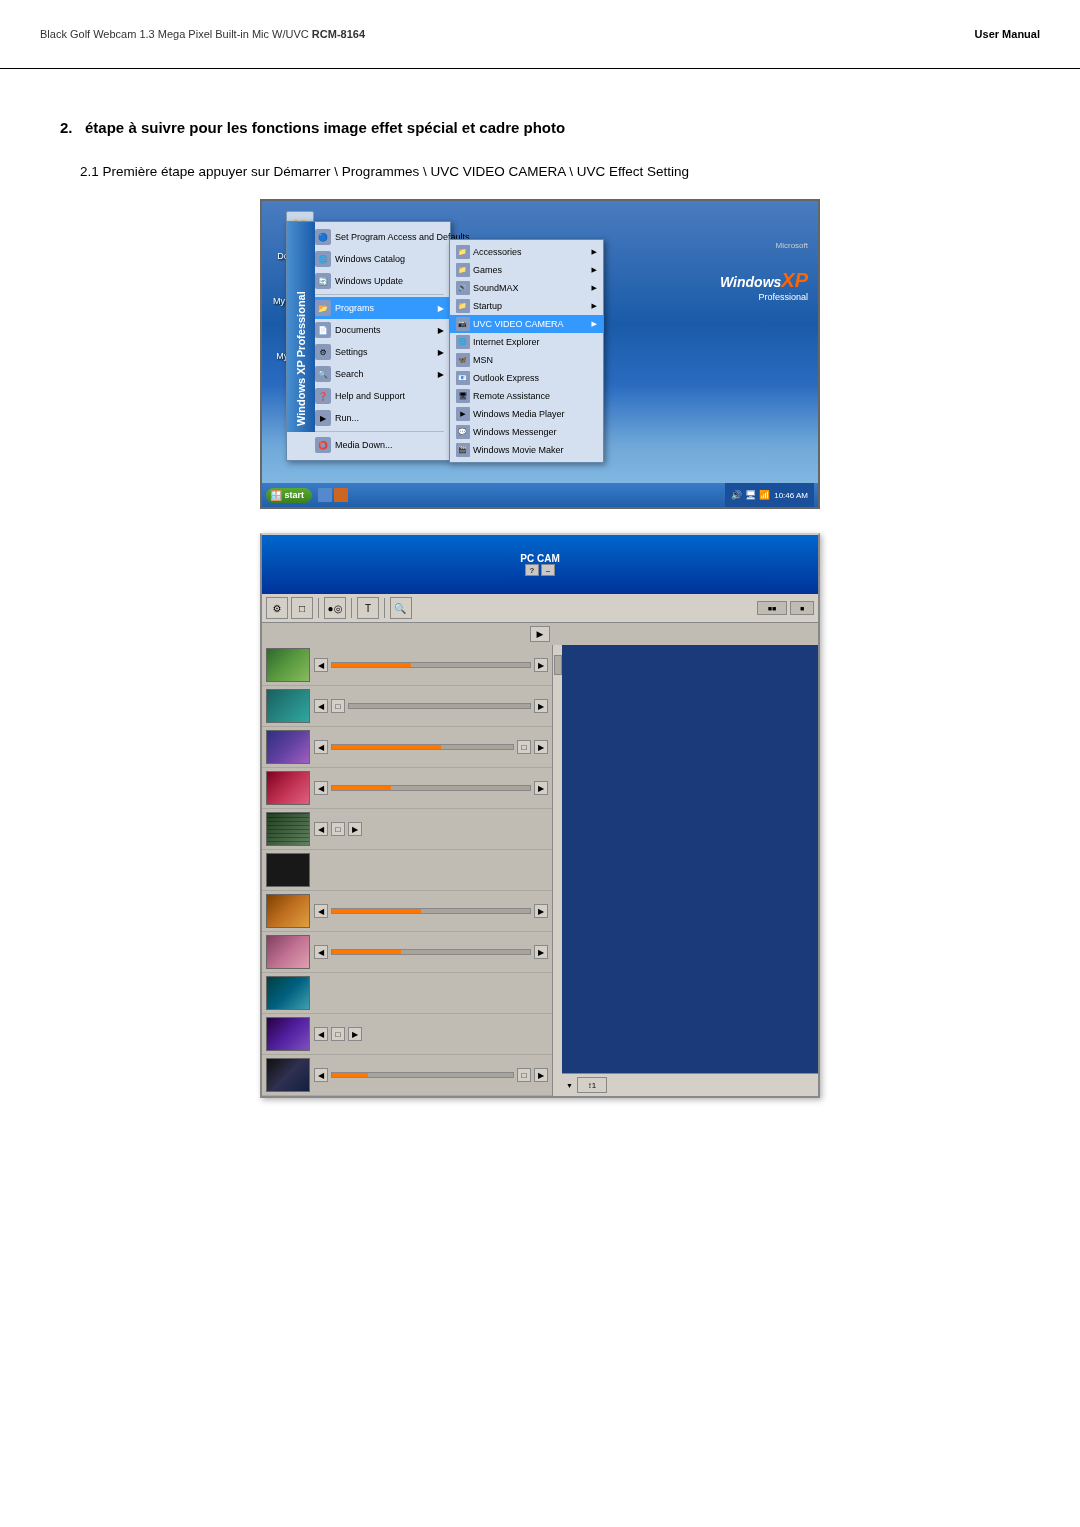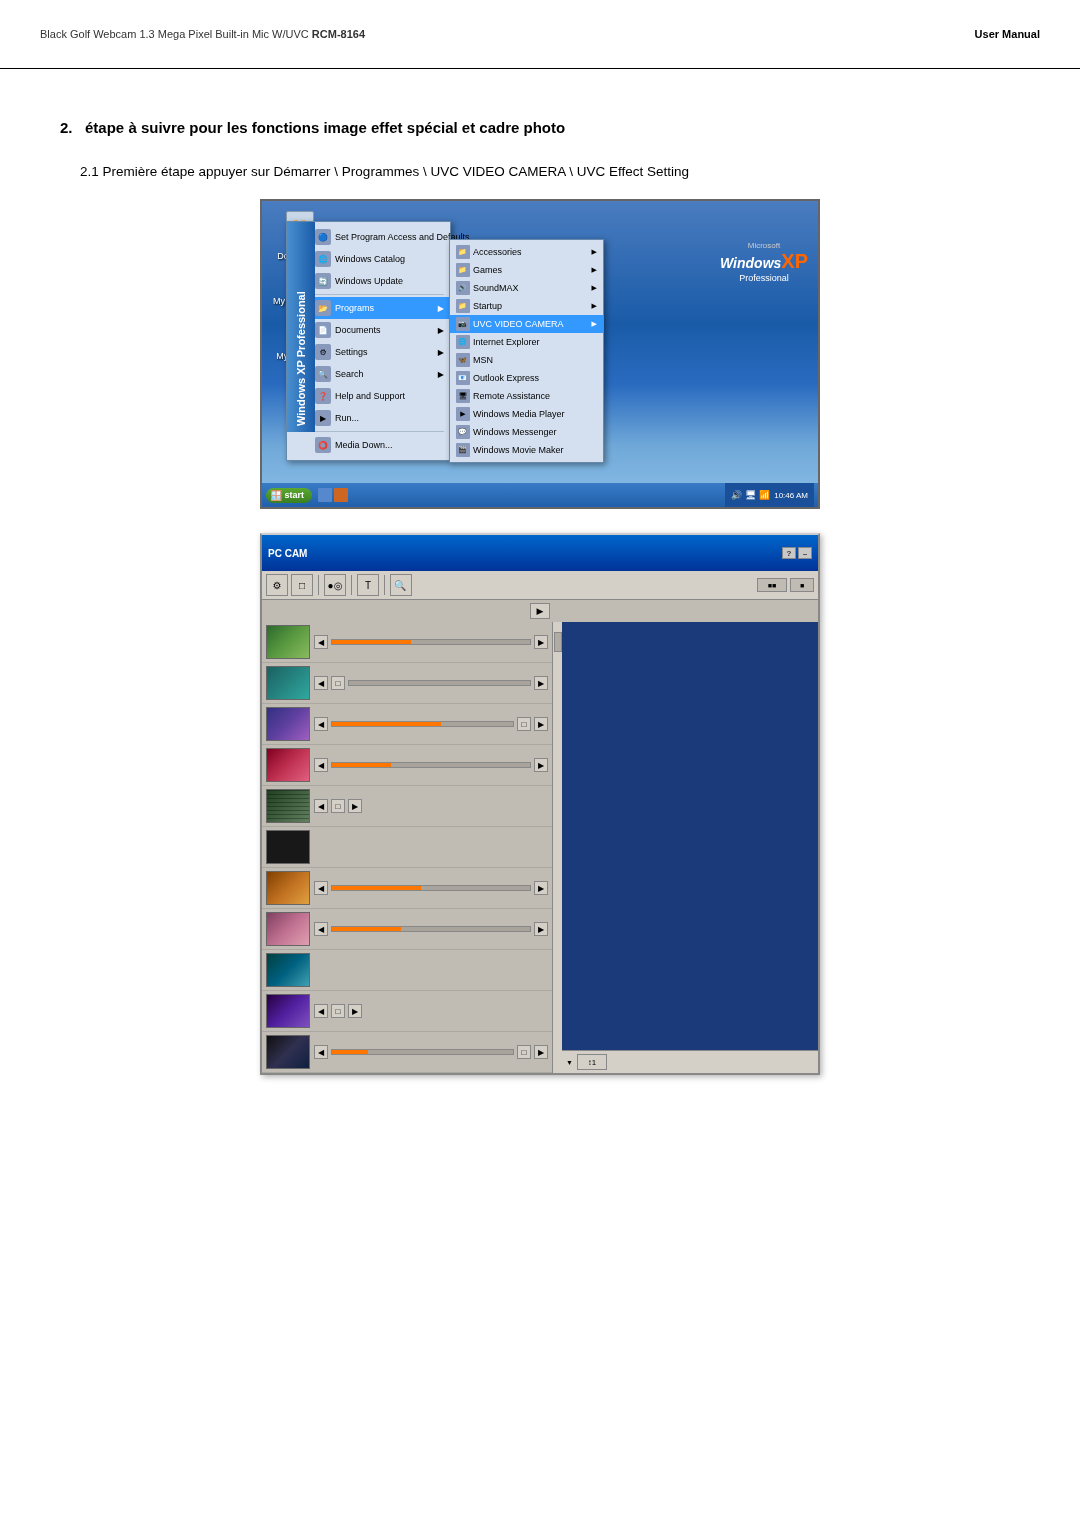--- a/index.html
+++ b/index.html
@@ -199,37 +199,39 @@
     .uvc-submenu .sm-item.active {
       background: #3399ff;
       color: white;
     }
 
     
     .xp-logo {
       position: absolute;
       right: 10px;
       top: 40px;
-      text-align: center;
+      text-align: right;
     }
     .xp-logo .ms-text {
       font-size: 8px;
       color: #ccc;
     }
     .xp-logo .windows-text {
       font-size: 14px;
       font-weight: bold;
       color: white;
       font-style: italic;
       line-height: 1;
     }
     .xp-logo .xp-badge {
       font-size: 20px;
       color: #ff6600;
+      font-style: italic;
       font-weight: bold;
+      margin-top: 19px;
     }
     .xp-logo .pro-text {
       font-size: 9px;
       color: white;
     }
 
     
     .xp-taskbar {
       position: absolute;
       bottom: 0;
@@ -272,24 +274,25 @@
       background: #d4d0c8;
       border: 2px solid #888;
       border-top: 2px solid #ccc;
       box-shadow: 2px 2px 6px rgba(0,0,0,0.3);
     }
     .pccam-titlebar {
       background: linear-gradient(180deg, #0066cc 0%, #003399 100%);
       color: white;
       font-size: 10px;
       font-weight: bold;
-      padding: 12px 6px;
+      padding: 18px 6px;
       display: flex;
       align-items: center;
       justify-content: space-between;
+      flex-direction: column;
     }
     .titlebar-btns {
       display: flex;
       gap: 2px;
     }
     .tb-btn {
       width: 14px;
       height: 12px;
       background: #c8c8c8;
       border: 1px solid #888;

